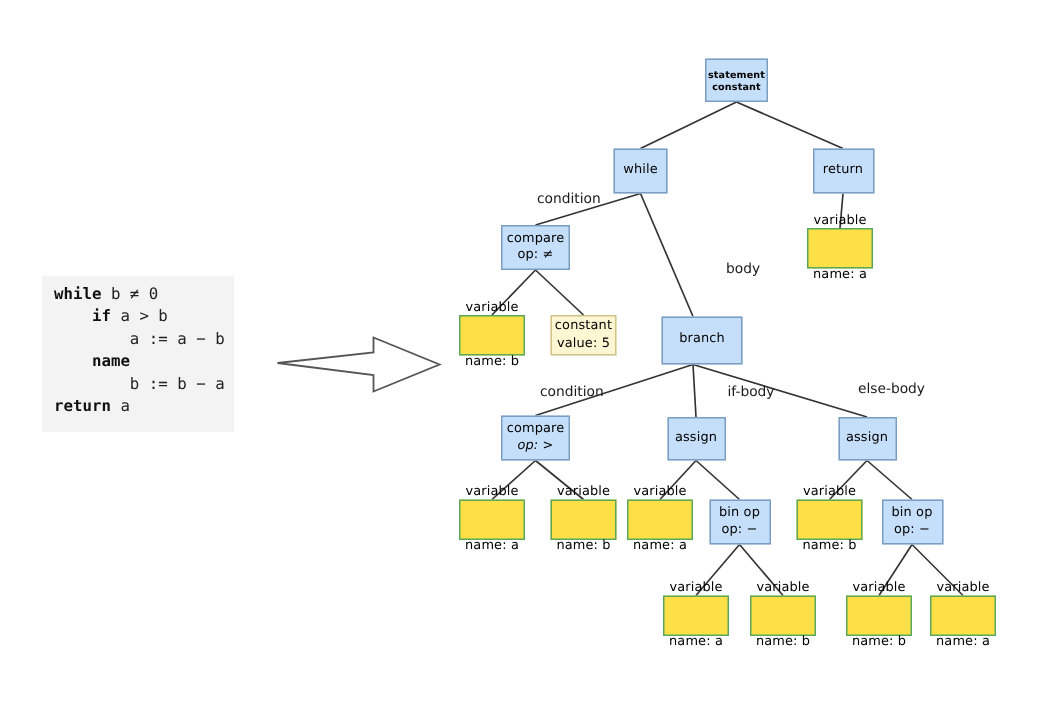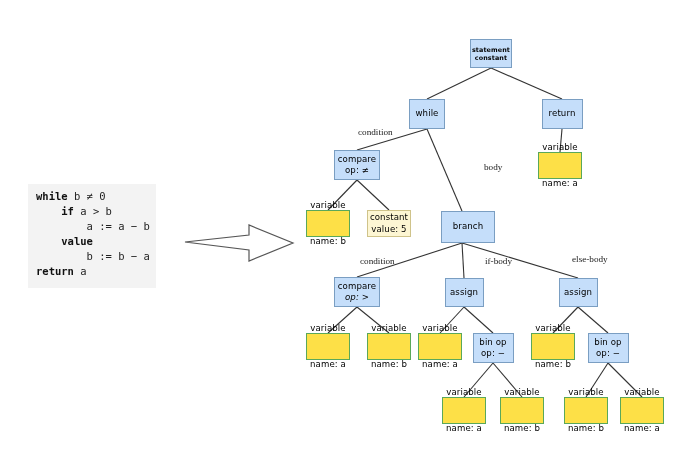--- a/index.html
+++ b/index.html
@@ -79,33 +79,32 @@
   .node.tiny { font-size: 6.4px; line-height: 8px; font-weight: bold; }
 
   
   .edge-label {
     position: absolute;
     font-size: 9.2px;
     color: #1a1a1a;
     white-space: nowrap;
     z-index: 4;
     background: transparent;
-    font-family: Liberation Serif, serif;
   }
 </style>
 </head>
 <body>
 
 <div id="page">
 
   <div id="code-panel">
     <pre id="code-text"><span class="kw">while</span> b ≠ 0
     <span class="kw">if</span> a &gt; b
         a := a − b
-    <span class="kw">value</span>
+    <span class="kw">name</span>
         b := b − a
 <span class="kw">return</span> a</pre>
   </div>
 
   <svg id="arrow-shape" viewBox="0 0 112 48">
     <polygon points="2,24 66,17 66,7 110,25 66,43 66,32" fill="#ffffff" stroke="#555555" stroke-width="1.2" stroke-linejoin="miter"></polygon>
   </svg>
 
   <svg id="tree-edges">
       <line x1="491" y1="68" x2="427" y2="99" stroke="#333333" stroke-width="1.1"></line>
@@ -206,19 +205,19 @@
         <span class="ln">variable</span>
         <span class="ln">name: b</span>
       </div>
       <div class="node green" style="left: 620px; top: 397px; width: 44px; height: 27px;">
         <span class="ln">variable</span>
         <span class="ln">name: a</span>
       </div>
     </div>
   <div id="tree-edge-labels">
       <div class="edge-label" style="left: 358px; top: 127px;">condition</div>
-      <div class="edge-label" style="left: 472px; top: 162px; padding-left: 12px;">body</div>
+      <div class="edge-label" style="left: 472px; top: 174px; padding-left: 12px;">body</div>
       <div class="edge-label" style="left: 360px; top: 256px;">condition</div>
       <div class="edge-label" style="left: 485px; top: 256px;">if-body</div>
       <div class="edge-label" style="left: 572px; top: 254px;">else-body</div>
     </div>
 
 </div>
 
 </body></html>

